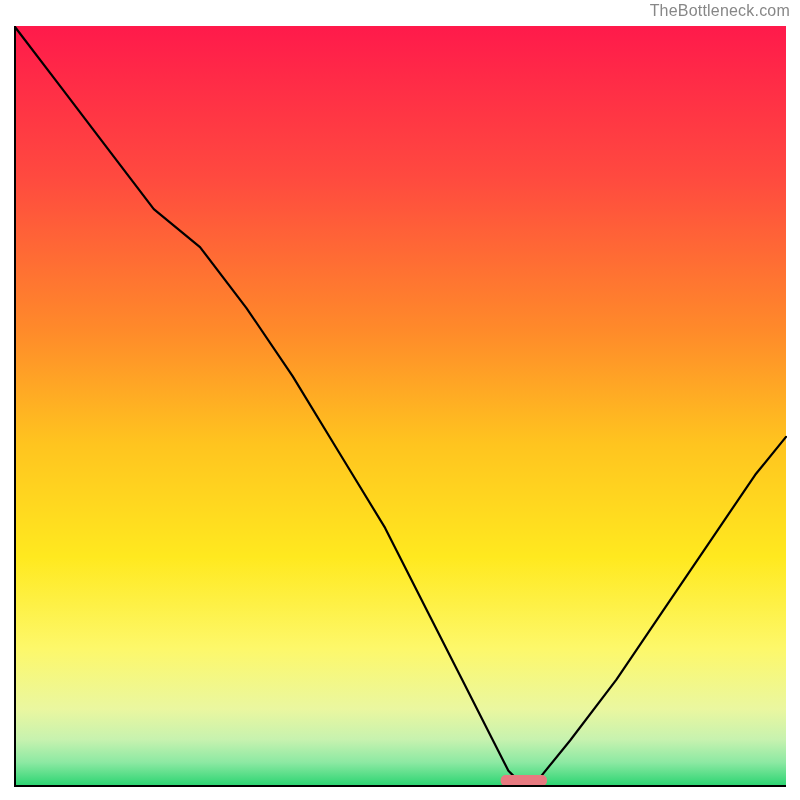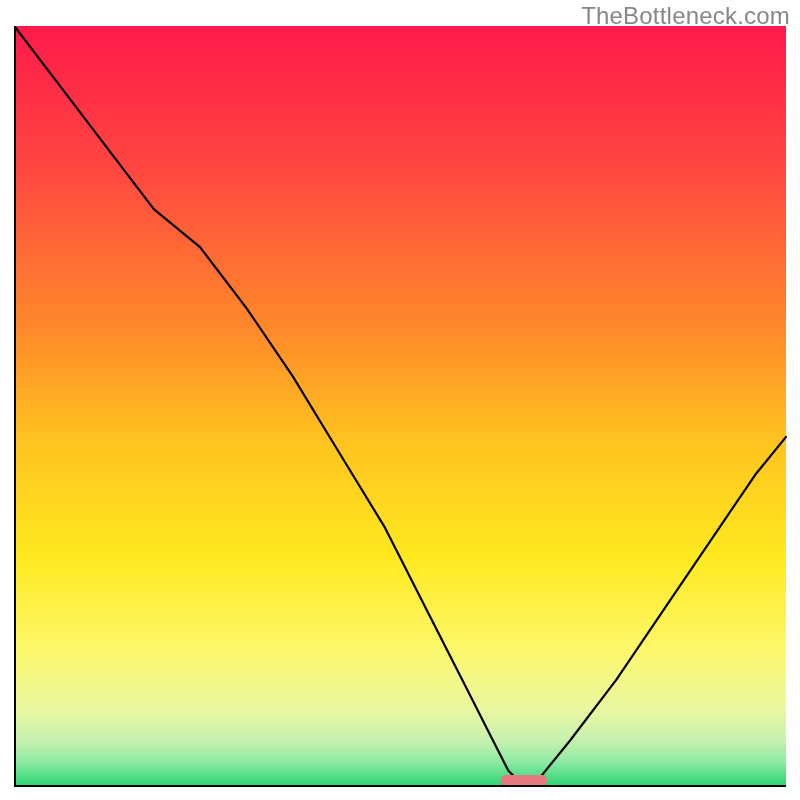--- a/index.html
+++ b/index.html
@@ -13,21 +13,21 @@
   }
   .stage {
     position: relative;
     width: 800px;
     height: 800px;
   }
   .watermark {
     position: absolute;
     top: 2px;
     right: 10px;
-    font-size: 24px;
+    font-size: 16px;
     color: #878787;
     font-weight: 400;
     letter-spacing: 0.2px;
   }
   .plot {
     position: absolute;
     left: 14px;
     top: 26px;
     width: 773px;
     height: 761px;

